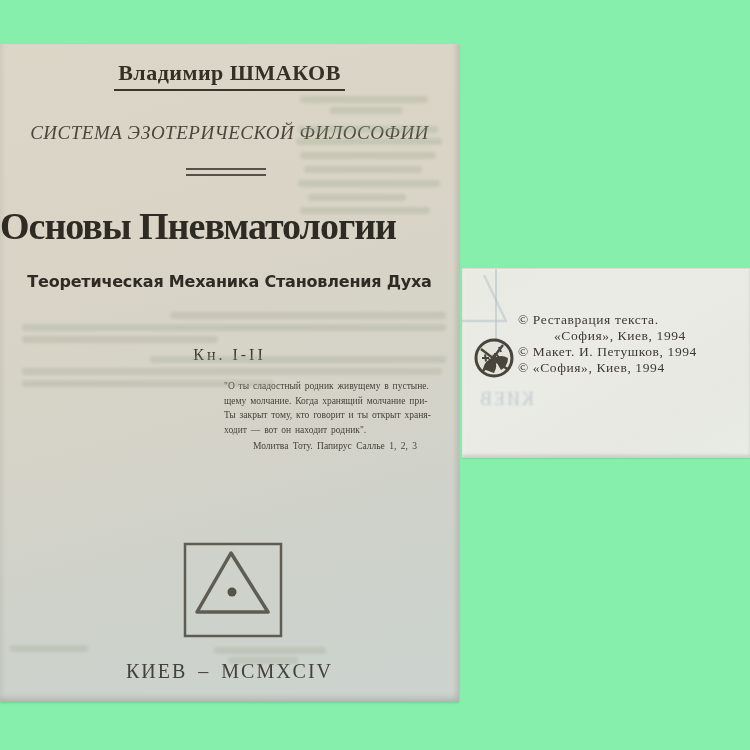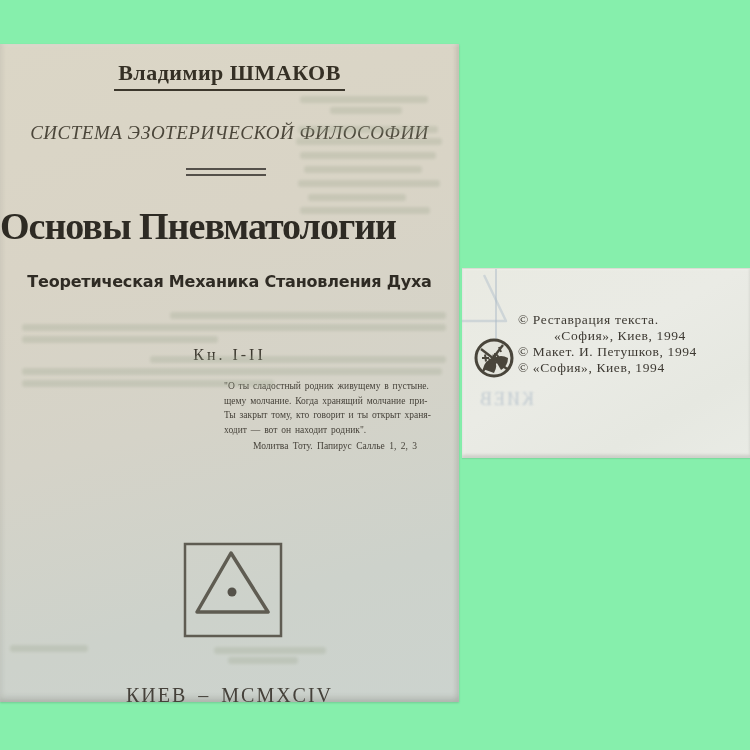--- a/index.html
+++ b/index.html
@@ -24,21 +24,21 @@
   .subtitle{position:absolute;left:0;top:228px;width:100%;text-align:center;
     font-family:"DejaVu Sans", sans-serif;font-size:16px;font-weight:bold;
     letter-spacing:-.2px;color:#2f2b24;}
   .volume{position:absolute;left:0;top:278px;width:100%;text-align:center;
     font-size:16px;color:#3b372e;letter-spacing:3px;margin-top:24px;}
   .epigraph{position:absolute;left:224px;top:335px;width:228px;
     font-size:9.5px;line-height:14.6px;color:#46423a;word-spacing:1.5px;}
   .epigraph .eline{white-space:nowrap;}
   .epigraph .attr{margin-top:2px;text-align:center;padding-right:6px;word-spacing:2px;}
   .emblem{position:absolute;left:183px;top:498px;}
-  .imprint{position:absolute;left:0;top:640px;width:100%;text-align:center;
+  .imprint{position:absolute;left:0;top:616px;width:100%;text-align:center;
     font-size:20px;color:#45413a;letter-spacing:2px;word-spacing:4px;}
   
   .page-right{left:462px;top:268px;width:288px;height:189px;
     background:linear-gradient(150deg,#e9eae2 0%,#eaebe5 45%,#e6e8e1 75%,#e9ebe5 100%);
     border-top:1px solid #dcdcd4;
     box-shadow:inset 0 -3px 3px rgba(80,80,70,.18), inset 2px 0 3px rgba(255,255,255,.4),
                0 1px 1px rgba(0,0,0,.08);}
   .pub-logo{position:absolute;left:12px;top:69px;}
   .copyright{position:absolute;left:56px;top:43px;font-size:13.5px;line-height:16px;
     color:#3e3a33;letter-spacing:.6px;white-space:nowrap;}

